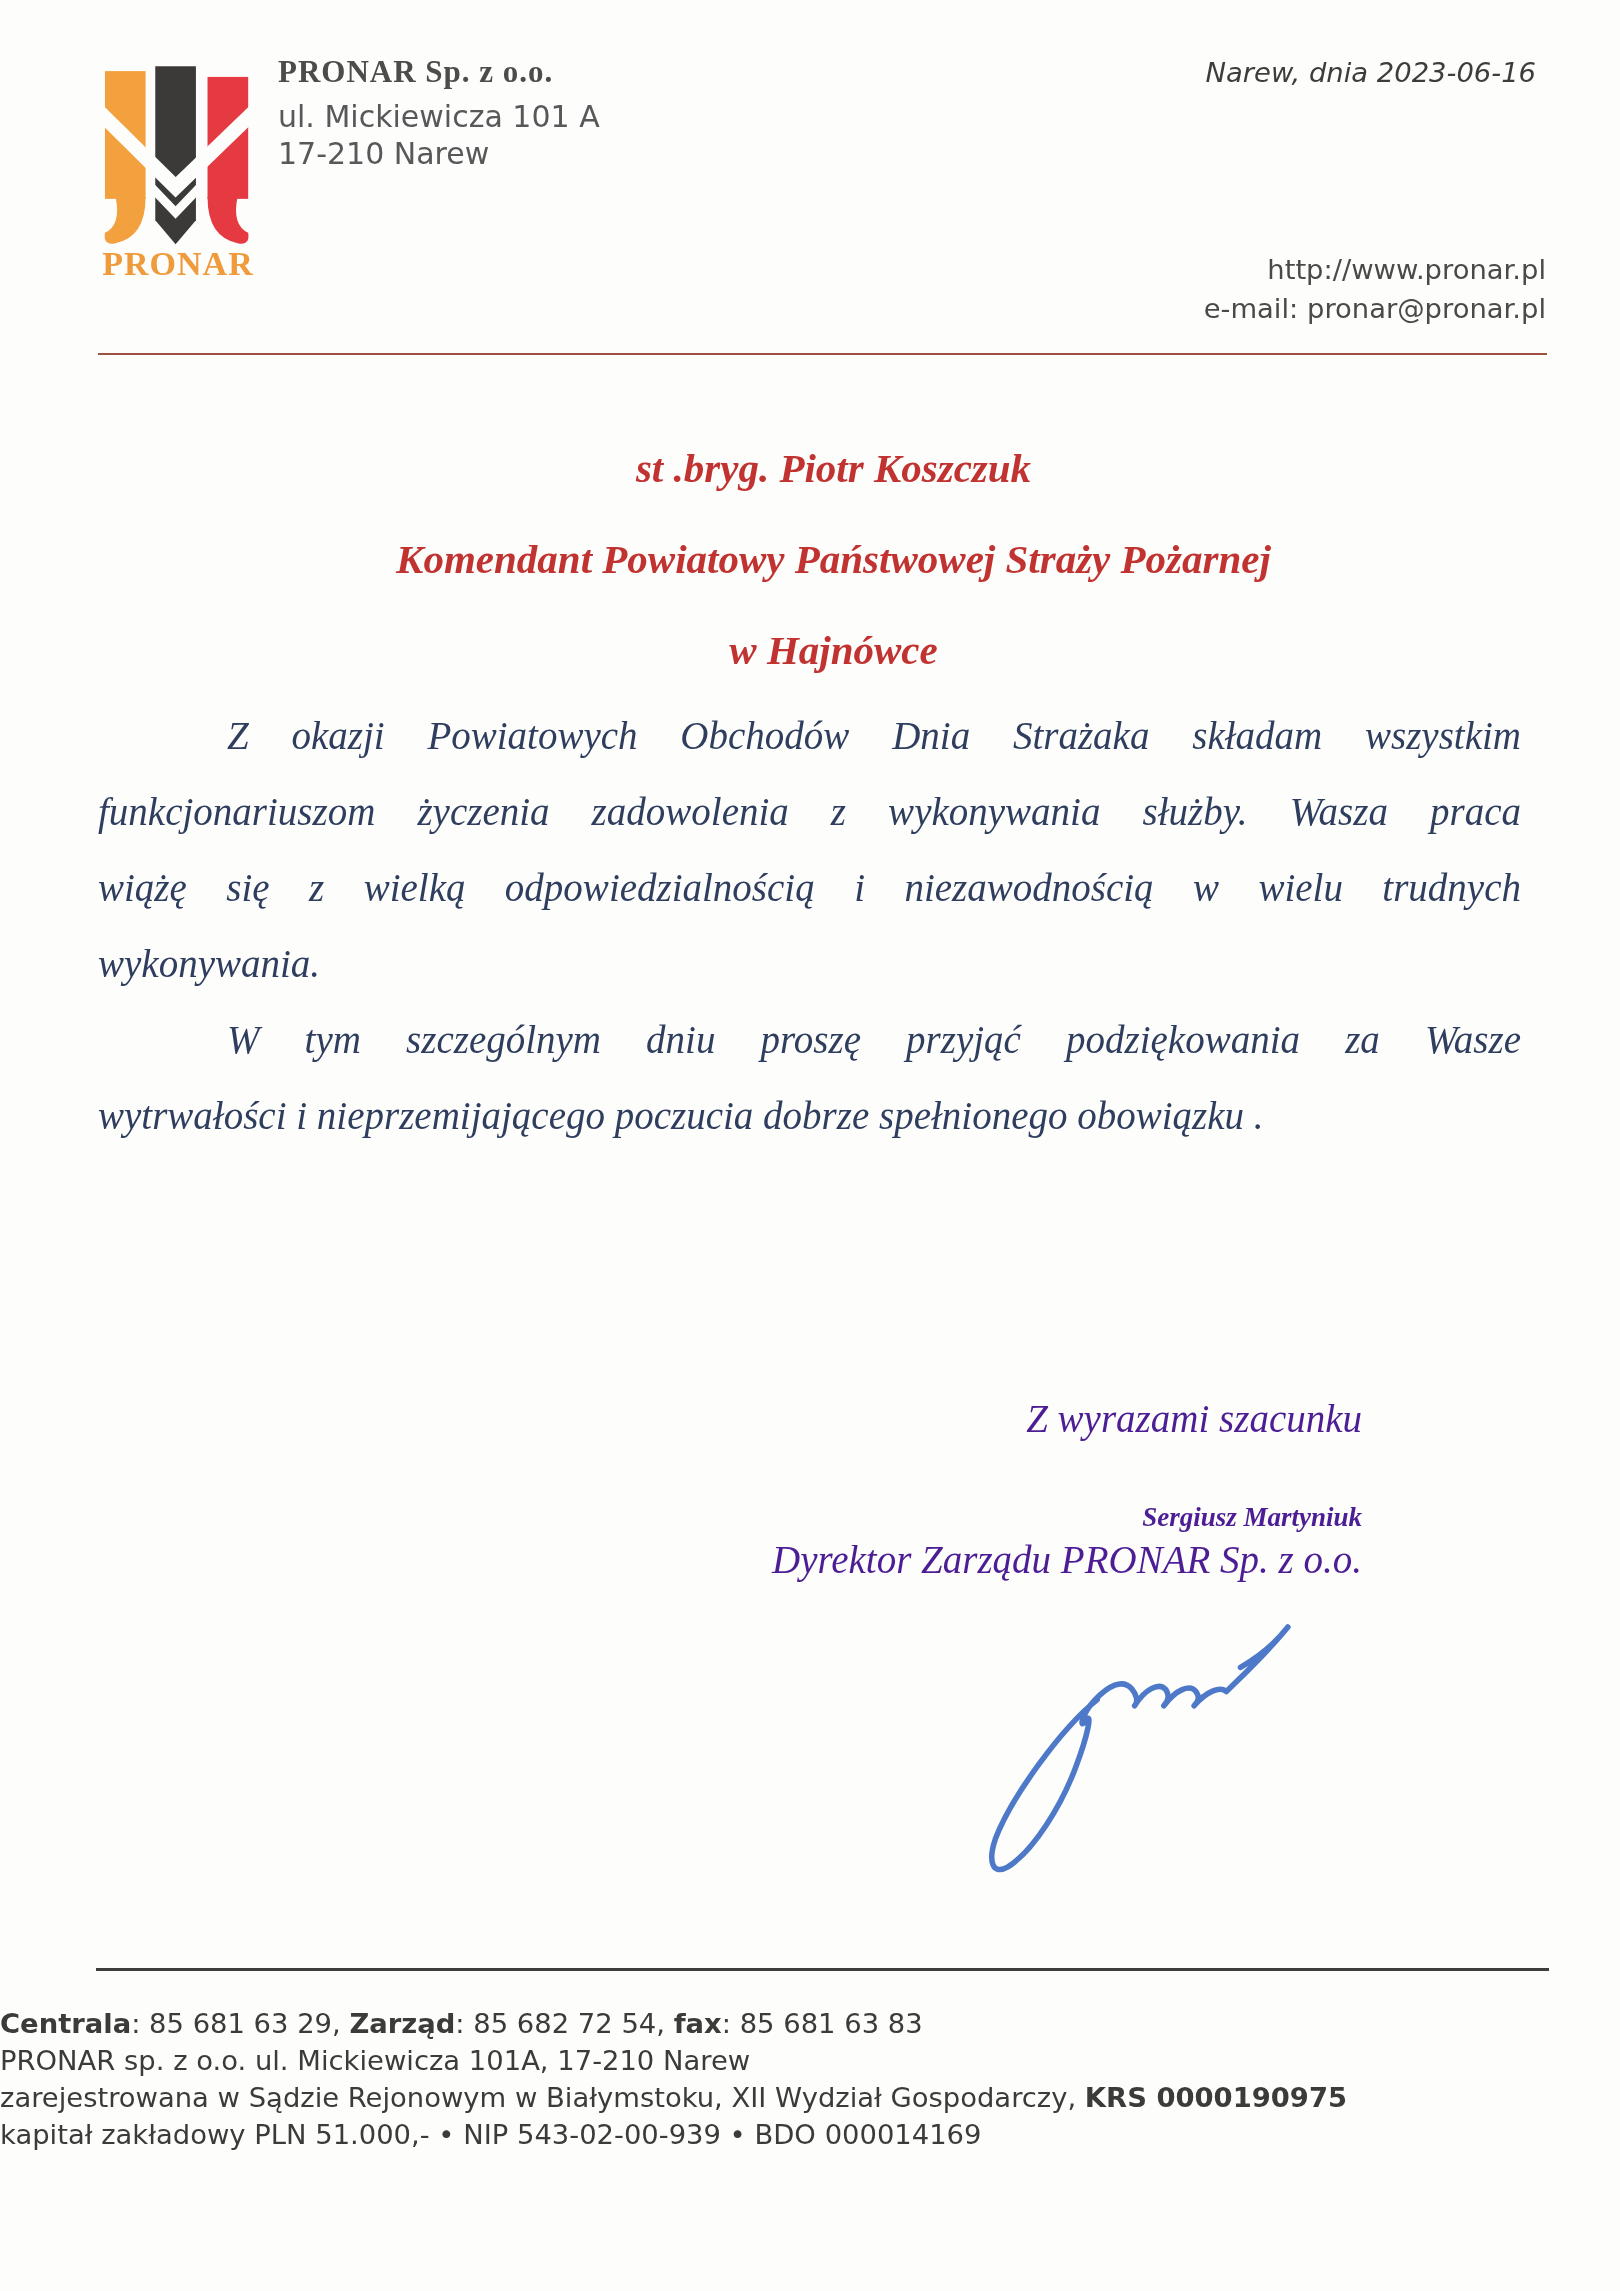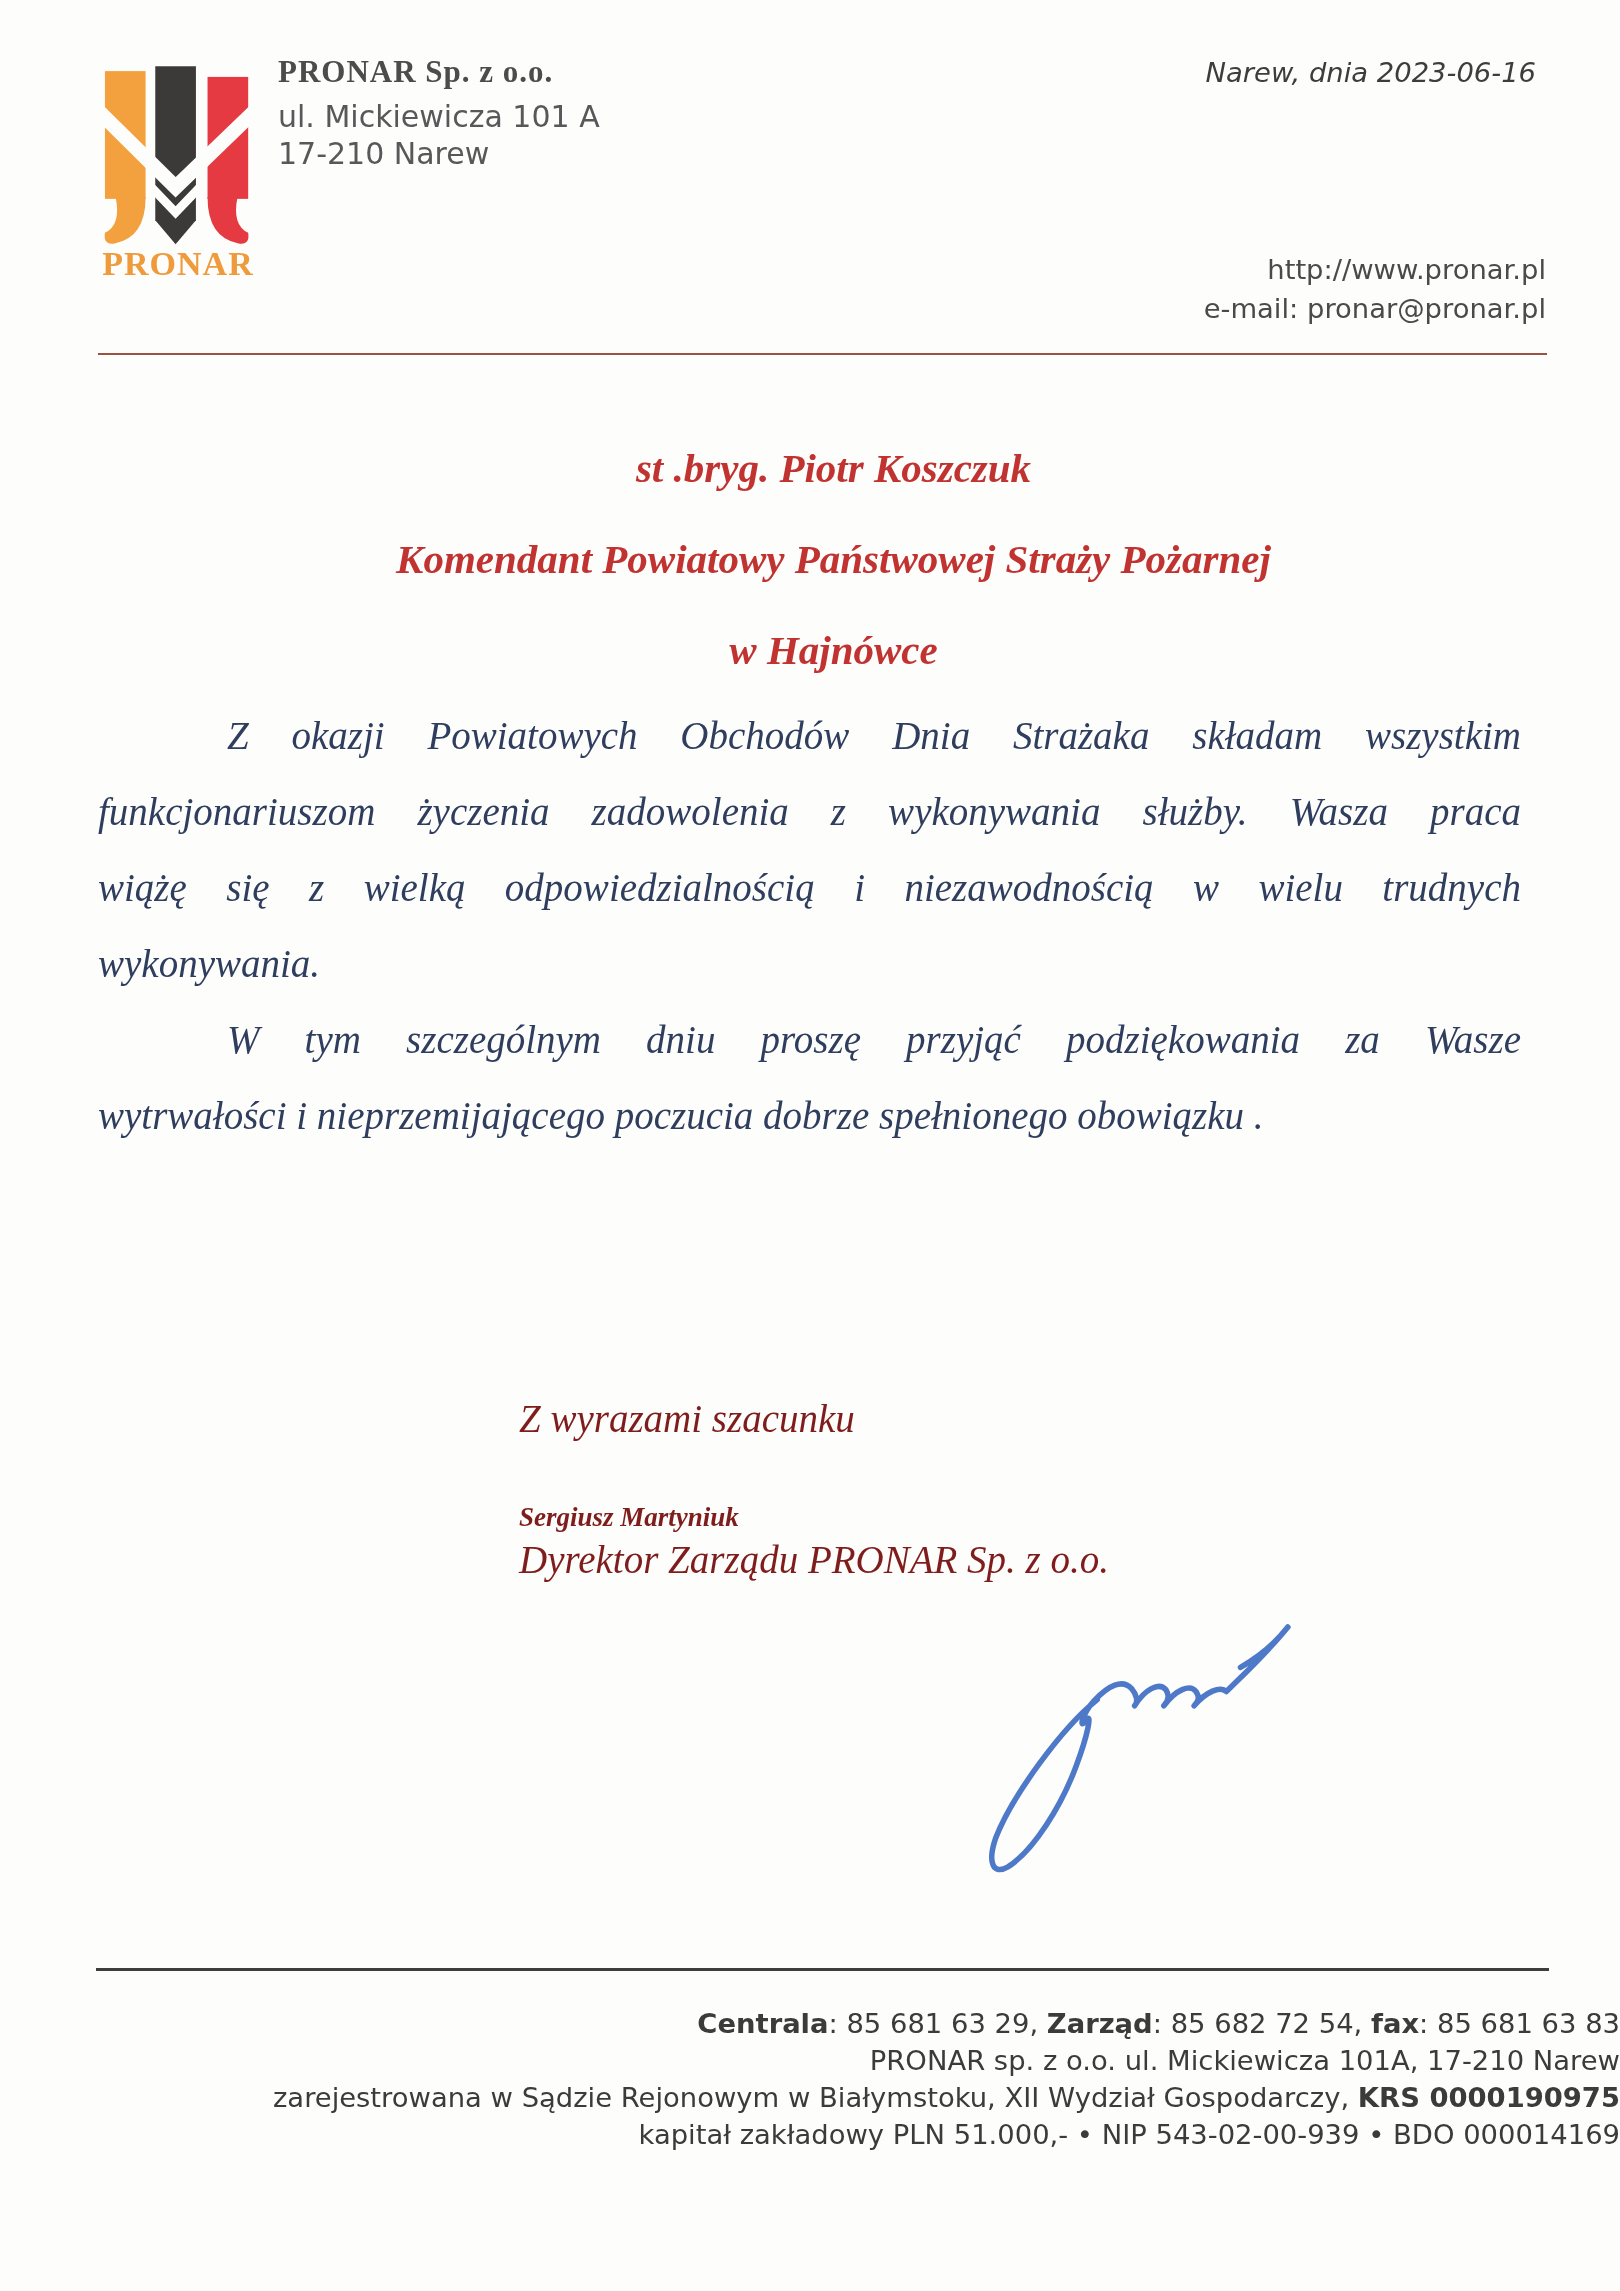--- a/index.html
+++ b/index.html
@@ -51,34 +51,34 @@
   .body-text{
     position:absolute;left:98px;top:698px;width:1423px;
     color:#2f3e5e;font-style:italic;font-size:39px;line-height:76px;
   }
   .body-line{text-align:justify;text-align-last:justify;}
   .body-line.last{text-align:left;text-align-last:left;}
   .body-line.ind{text-indent:129px;}
   
   .closing{
     position:absolute;left:519px;top:1396px;width:843px;
-    text-align:left;color:#7f1d1d;font-style:italic;
+    text-align:right;color:#4c1d95;font-style:italic;
   }
   .salutation{font-size:39px;}
   .signer-name{margin-top:61px;font-size:27px;font-weight:bold;}
   .signer-title{margin-top:3.9px;font-size:39px;}
   .signature-svg{position:absolute;left:949px;top:1596px;width:353px;height:284px;}
   
   .rule-bottom{
     position:absolute;left:96px;top:1968px;width:1453px;height:2.9px;
     background:#3e3e3c;
   }
   .footer{
     position:absolute;left:0;top:2005px;width:1620px;
-    text-align:right;font-family:"DejaVu Sans", sans-serif;
+    text-align:left;font-family:"DejaVu Sans", sans-serif;
     font-size:27.4px;color:#3b3b39;line-height:37px;
   }
   .footer b{font-weight:bold;}
 </style>
 </head>
 <body>
 
 <div class="page">
 
   <svg class="logo-svg" viewBox="0 0 160 218" xmlns="http://www.w3.org/2000/svg">

